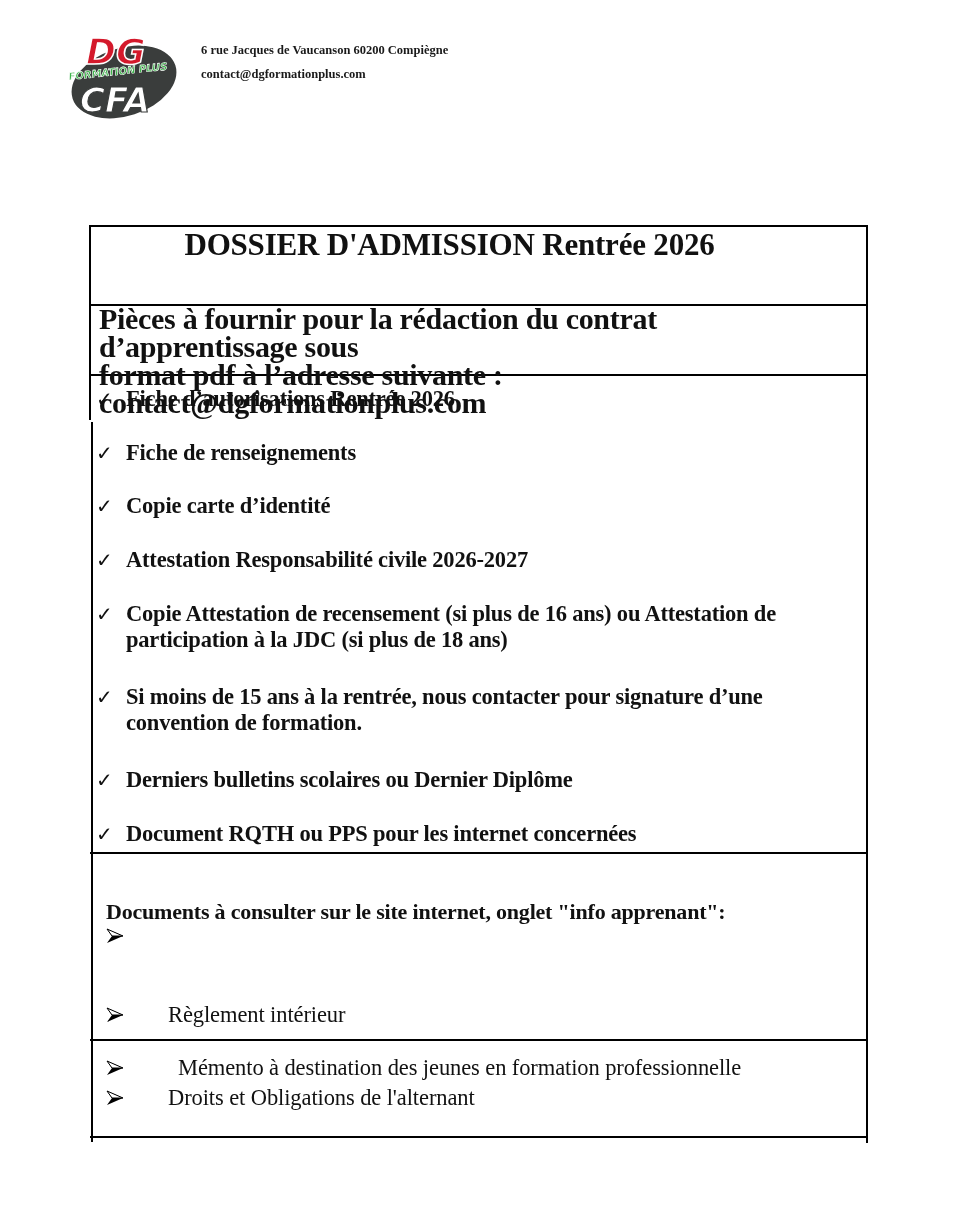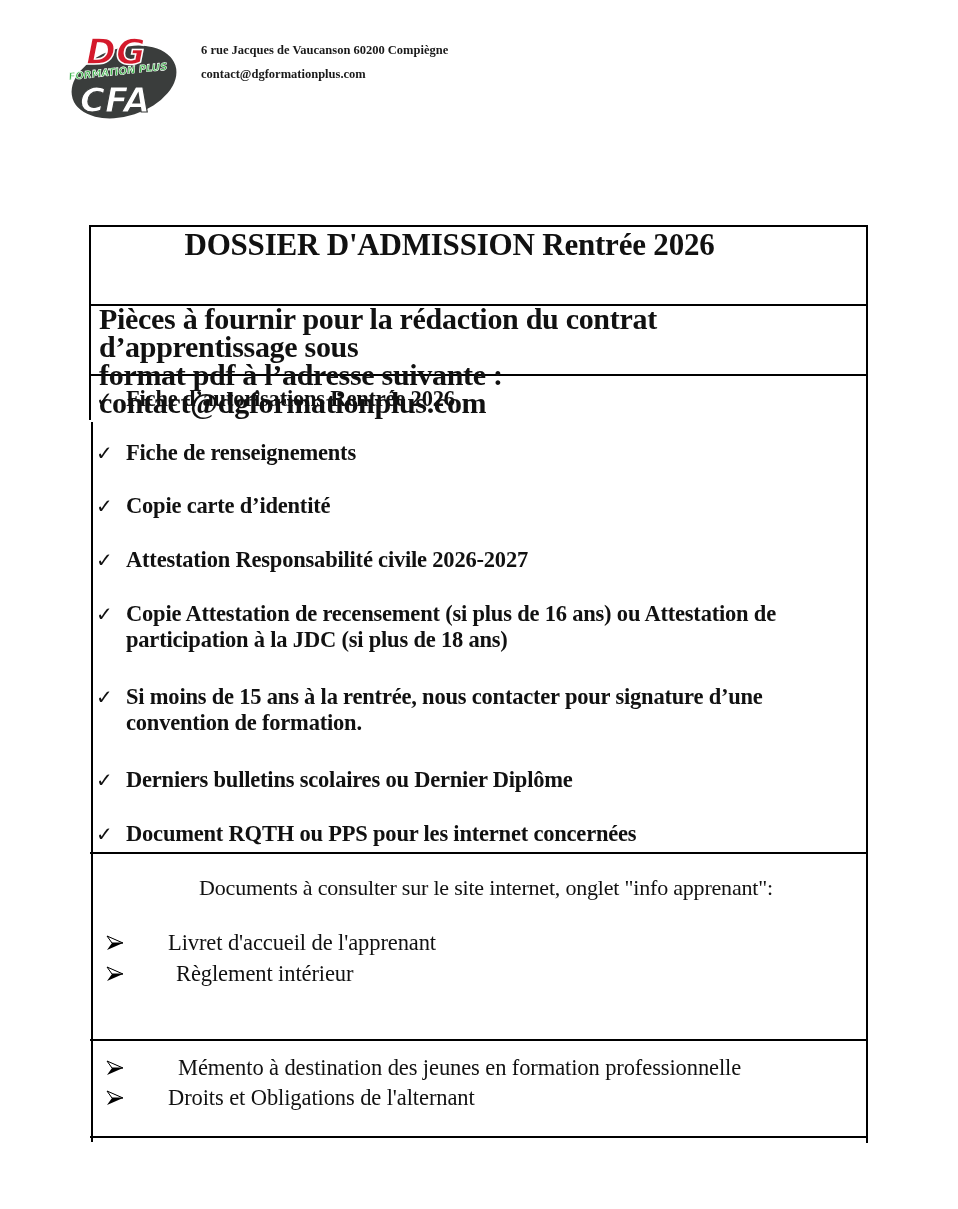--- a/index.html
+++ b/index.html
@@ -27,22 +27,22 @@
     }
 
     .req-item {
       position: absolute; left: 6px; width: 760px; display: flex;
       font-size: 22.5px; font-weight: bold; line-height: 26px; letter-spacing: -0.2px;
     }
     .req-item .check { width: 30px; flex: 0 0 30px; font-size: 20px; font-weight: normal; }
     .req-item .text { flex: 1; }
 
     .consult-title {
-      position: absolute; left: 16px; top: 650px; width: 760px;
-      font-size: 22px; font-weight: normal; letter-spacing: -0.2px; text-align: center;
+      position: absolute; left: 16px; top: 674px; width: 760px;
+      font-size: 22px; font-weight: bold; letter-spacing: -0.2px;
     }
     .doc-item {
       position: absolute; left: 16px; display: flex; align-items: center;
       font-size: 22.5px; line-height: 30px;
     }
     .doc-item .arrow { width: 62px; flex: 0 0 62px; display: flex; align-items: center; }
     .doc-item .text { letter-spacing: -0.1px; }
   </style>
 </head>
 <body>
@@ -115,23 +115,22 @@
 
   <div class="consult-title">Documents à consulter sur le site internet, onglet "info apprenant":</div>
 
   <div class="doc-item" style="top:703px;">
     <span class="arrow">
       <svg width="18" height="16" viewBox="0 0 18 16">
           <path d="M1 1 L17 8 L1 15 L6 8 Z" fill="#000"></path>
           <path d="M1 1 L17 8 L6 8 Z" fill="#ffffff" stroke="#000" stroke-width="1"></path>
         </svg>
     </span>
-    <span class="text">Livret d'accueil de l'apprenant</span>
   </div>
-  <div class="doc-item" style="top:734px;gap:8px;">
+  <div class="doc-item" style="top:775px;">
     <span class="arrow">
       <svg width="18" height="16" viewBox="0 0 18 16">
           <path d="M1 1 L17 8 L1 15 L6 8 Z" fill="#000"></path>
           <path d="M1 1 L17 8 L6 8 Z" fill="#ffffff" stroke="#000" stroke-width="1"></path>
         </svg>
     </span>
     <span class="text">Règlement intérieur</span>
   </div>
 
   <div class="doc-item" style="top:828px;gap:10px;">

